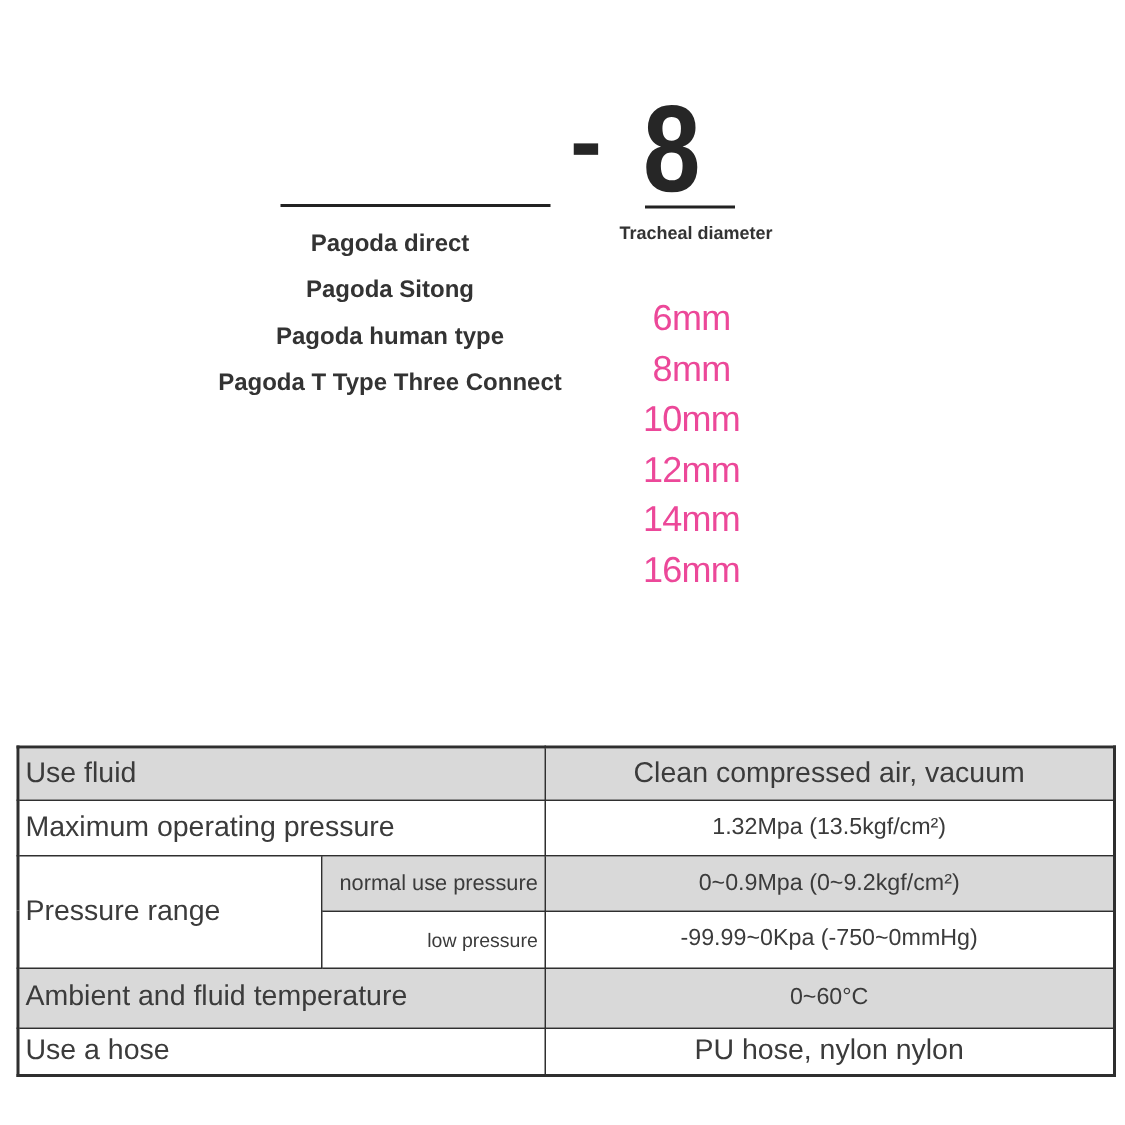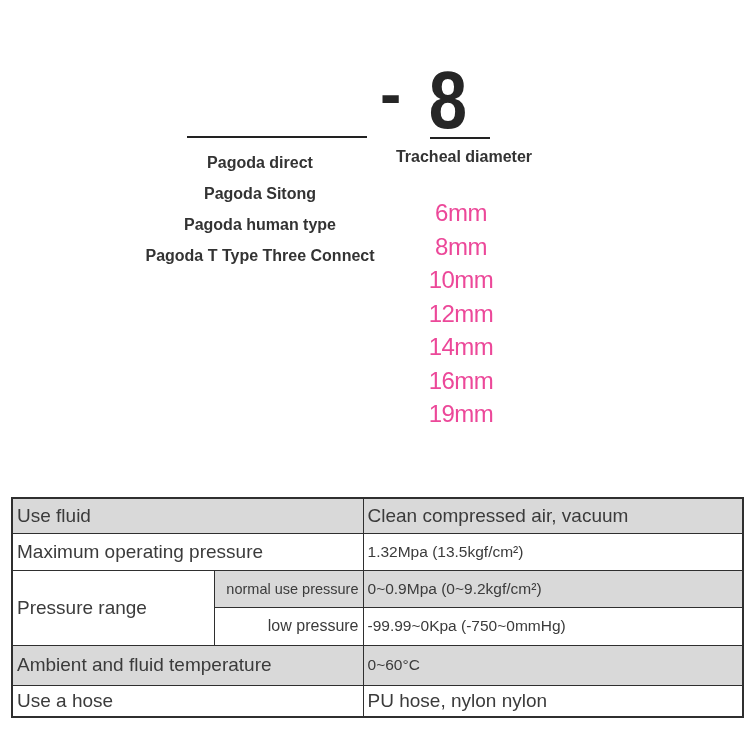--- a/index.html
+++ b/index.html
@@ -6,36 +6,36 @@
   body{width:750px;height:750px;font-family:"Liberation Sans","DejaVu Sans",sans-serif;}
   .canvas{position:relative;width:750px;height:750px;background:#ffffff;overflow:hidden;color:#3a3a3a;}
 
   
   .size-row{position:absolute;left:380px;top:52px;display:flex;align-items:center;gap:24px;color:#262626;}
   .dash{font-weight:700;font-size:64px;position:relative;top:-6px;line-height:1;}
   .eight{font-weight:700;font-size:82px;line-height:1.16;transform:scaleX(0.84);transform-origin:center;}
   .rule{position:absolute;height:2px;background:#222222;}
   .size-rule{left:430px;top:137px;width:60px;}
   .types-rule{left:187px;top:136px;width:180px;}
-  .size-label{position:absolute;left:374px;top:148px;width:180px;text-align:center;font-weight:700;font-size:16px;color:#333333;}
+  .size-label{position:absolute;left:374px;top:148px;width:180px;text-align:center;font-weight:700;font-size:12px;color:#333333;}
 
   
   .types{position:absolute;left:110px;top:147px;width:300px;text-align:center;font-weight:700;font-size:16px;line-height:31px;color:#333333;}
 
   
   .diams{position:absolute;left:396px;top:196px;width:130px;text-align:center;font-size:24px;line-height:33.5px;color:#ec4899;letter-spacing:-0.5px;}
 
   
   table.spec{position:absolute;left:11px;top:497px;width:731px;border-collapse:collapse;table-layout:fixed;color:#3b3b3b;border:2.5px solid #2f2f2f;}
   table.spec td{border:1.5px solid #2f2f2f;padding:4px;vertical-align:middle;overflow:hidden;}
   .shade{background:#d9d9d9;}
   td.lbl{font-size:19px;padding-left:23px;text-align:left;}
   td.sub{text-align:right;font-size:14.5px;}
-  td.sub-big{font-size:16px;}
-  td.val{font-size:15.5px;}
+  td.sub-big{font-size:13px;}
+  td.val{text-align:center;font-size:15.5px;}
   td.big{font-size:19px;}
   tr.r1{height:35px;}
   tr.r2{height:37px;}
   tr.r3{height:37px;}
   tr.r4{height:38px;}
   tr.r5{height:40px;}
   tr.r6{height:30px;}
 </style>
 </head>
 <body>
@@ -57,21 +57,20 @@
     <div class="type-item">Pagoda T Type Three Connect</div>
   </div>
 
   <div class="diams">
     <div class="diam-item">6mm</div>
     <div class="diam-item">8mm</div>
     <div class="diam-item">10mm</div>
     <div class="diam-item">12mm</div>
     <div class="diam-item">14mm</div>
     <div class="diam-item">16mm</div>
-    <div class="diam-item">19mm</div>
   </div>
 
   <table class="spec">
     <colgroup>
       <col style="width:202px">
       <col style="width:149px">
       <col style="width:380px">
     </colgroup>
     <tbody>
         <tr class="r1">

